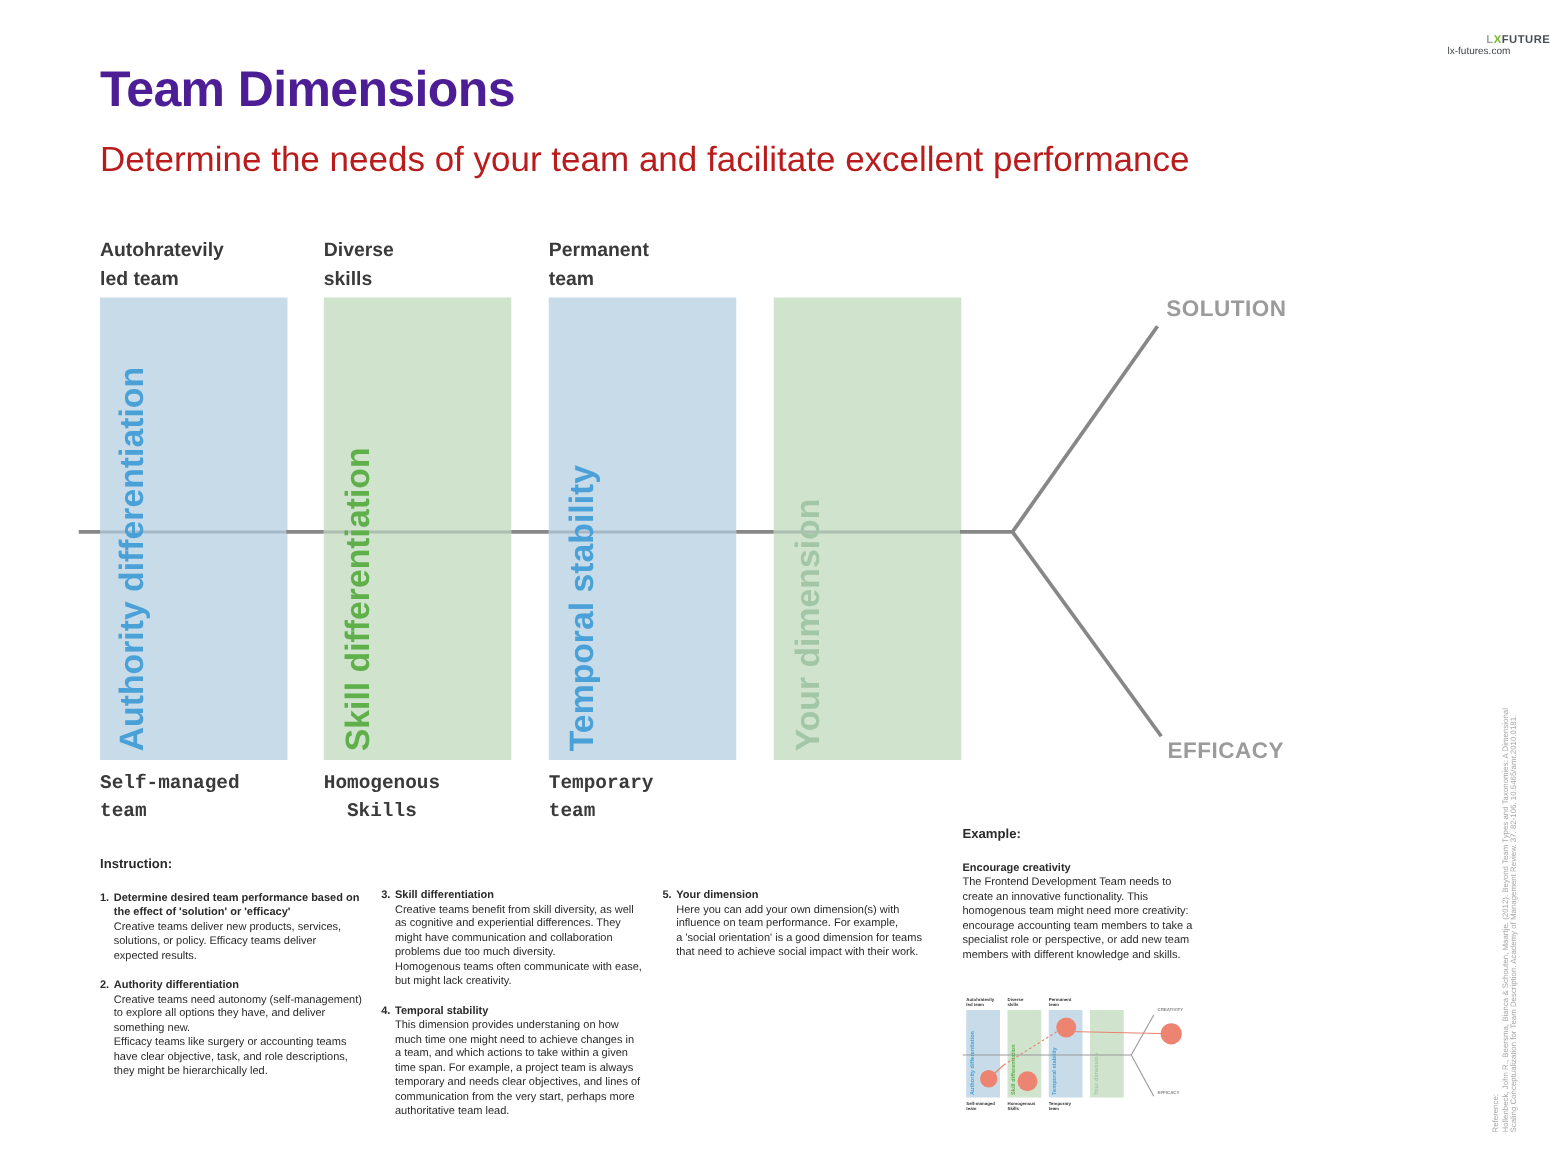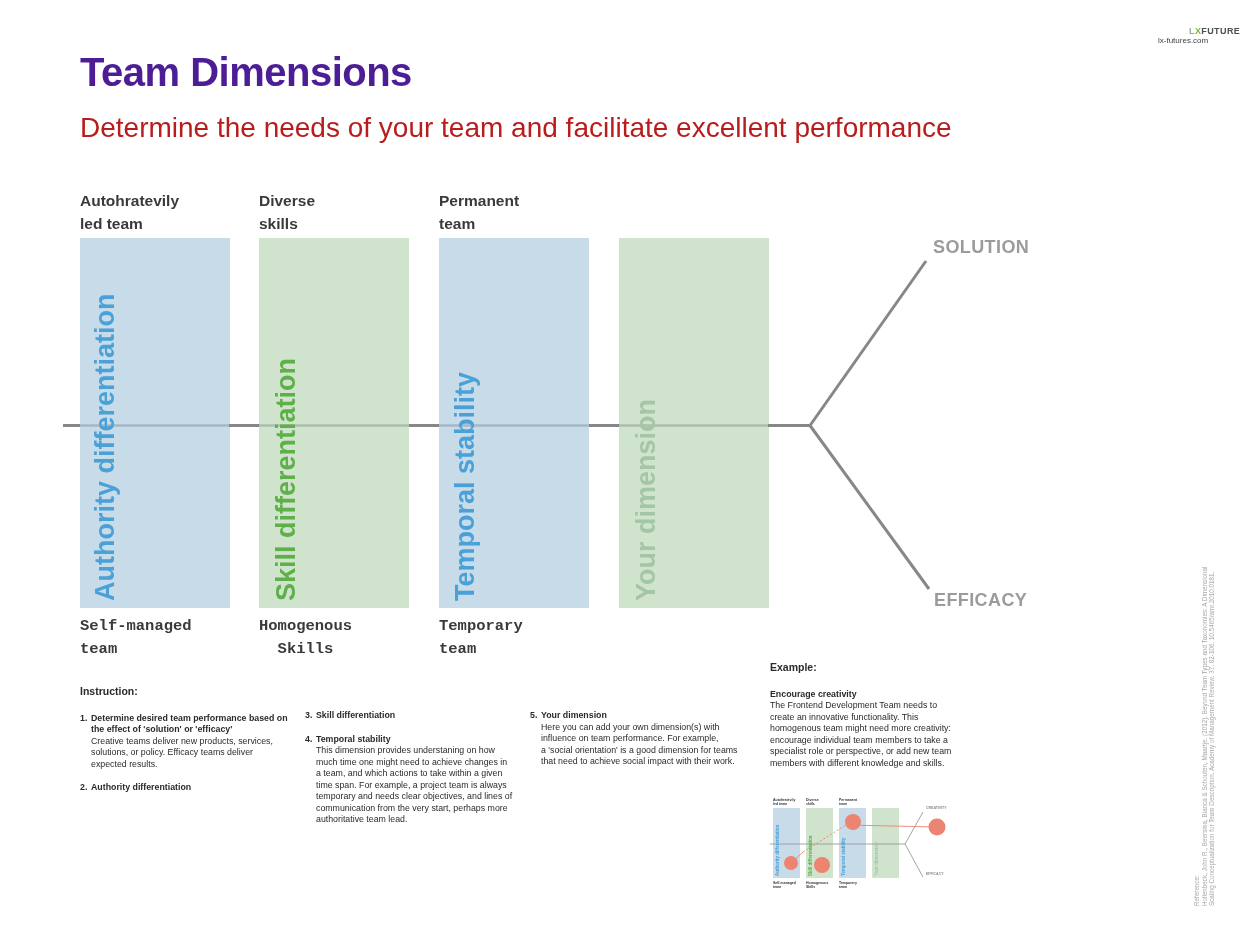--- a/index.html
+++ b/index.html
@@ -121,29 +121,41 @@
 the effect of 'solution' or 'efficacy'</div>
         <div class="ibody">Creative teams deliver new products, services,
 solutions, or policy. Efficacy teams deliver
 expected results.</div>
       </div>
     </div>
     <div class="item">
       <span class="num">2.</span>
       <div class="txt">
         <div class="ititle">Authority differentiation</div>
+        <div class="ibody">Creative teams need autonomy (self-management)
+to explore all options they have, and deliver
+something new.
+Efficacy teams like surgery or accounting teams
+have clear objective, task, and role descriptions,
+they might be hierarchically led.</div>
       </div>
     </div>
   </div>
 
   <div class="col" style="left:305px;top:710px;width:216px;">
     <div class="item">
       <span class="num">3.</span>
       <div class="txt">
         <div class="ititle">Skill differentiation</div>
+        <div class="ibody">Creative teams benefit from skill diversity, as well
+as cognitive and experiential differences. They
+might have communication and collaboration
+problems due too much diversity.
+Homogenous teams often communicate with ease,
+but might lack creativity.</div>
       </div>
     </div>
     <div class="item">
       <span class="num">4.</span>
       <div class="txt">
         <div class="ititle">Temporal stability</div>
         <div class="ibody">This dimension provides understaning on how
 much time one might need to achieve changes in
 a team, and which actions to take within a given
 time span. For example, a project team is always
@@ -168,21 +180,21 @@
   </div>
 
   <div class="col" style="left:770px;top:662px;width:214px;">
     <div class="col-heading">Example:</div>
     <div class="item">
       <div class="txt">
         <div class="ititle">Encourage creativity</div>
         <div class="ibody">The Frontend Development Team needs to
 create an innovative functionality. This
 homogenous team might need more creativity:
-encourage individual team members to take a
+encourage accounting team members to take a
 specialist role or perspective, or add new team
 members with different knowledge and skills.</div>
       </div>
     </div>
   </div>
 
   <div class="thumb">
     <svg width="215" height="104">
       <rect x="3" y="10" width="27" height="70" fill="#c7dbe9"></rect>
       <rect x="36" y="10" width="27" height="70" fill="#cfe3cd"></rect>

